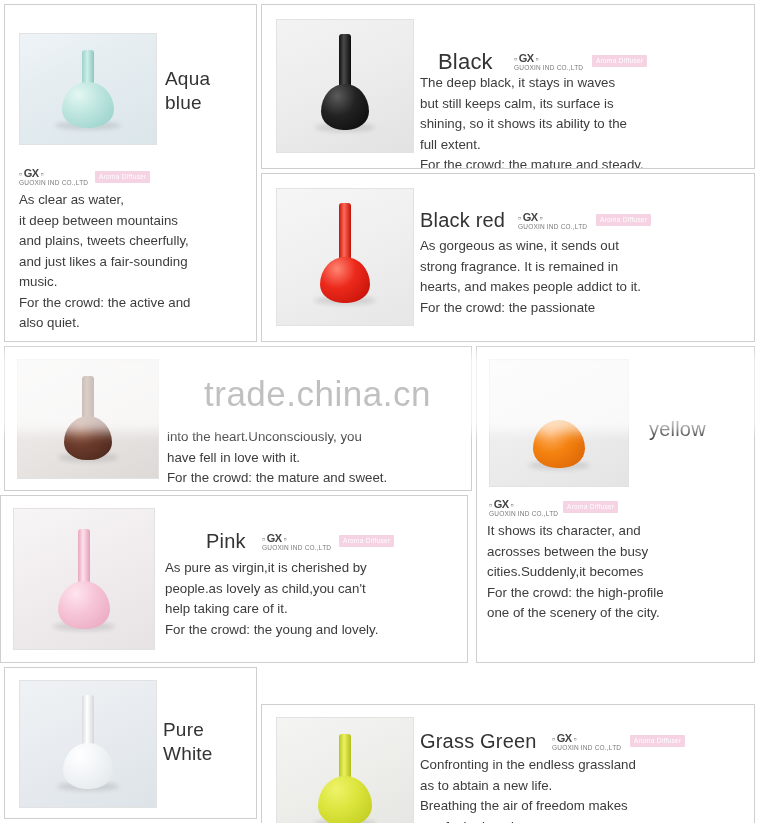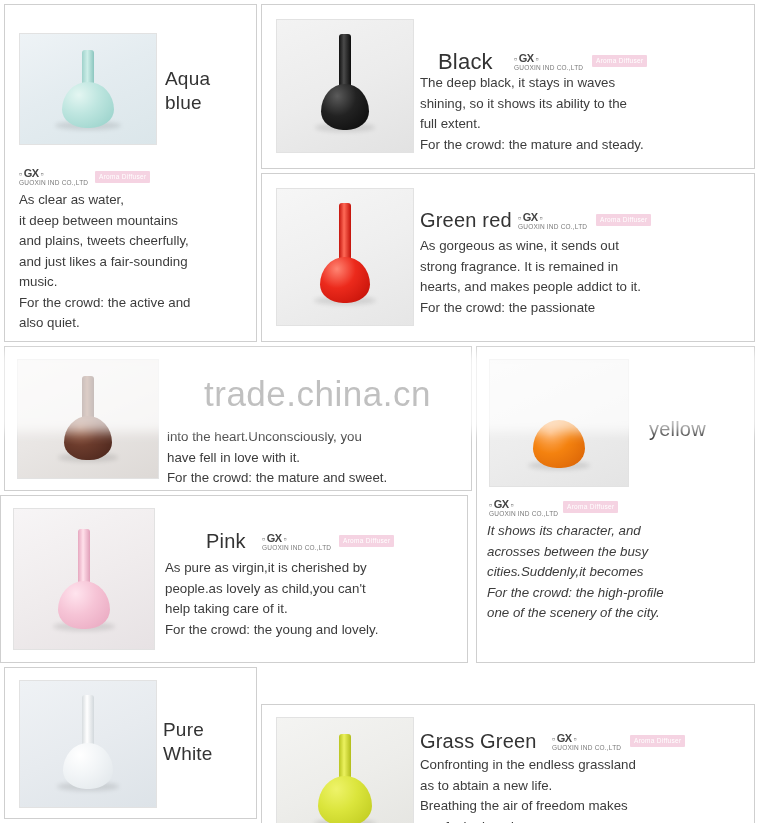--- a/index.html
+++ b/index.html
@@ -193,37 +193,38 @@
     <div class="title" style="left:176px; top:45px; font-size:22px;">Black</div>
     <div class="logo" style="left:252px; top:48px;">
       <div>
         <div class="mark">▫ <b>GX</b> ▫</div>
         <div class="sub">GUOXIN IND CO.,LTD</div>
       </div>
     </div>
     <div class="pinkstamp" style="left:330px; top:50px;">Aroma Diffuser</div>
     <div class="desc" style="left:158px; top:68px; width:330px;">
       <div>The deep black, it stays in waves</div>
+      <div>but still keeps calm, its surface is</div>
       <div>shining, so it shows its ability to the</div>
       <div>full extent.</div>
       <div>For the crowd: the mature and steady.</div>
     </div>
   </div>
 
   <div class="card" style="left:261px; top:173px; width:494px; height:169px;">
     <div class="photo" style="left:14px; top:14px; width:138px; height:138px;">
       <div class="inner" style="background:linear-gradient(155deg,#f6f6f6 0%,#efefef 50%,#e6e6e6 100%);">
         <div class="shadow" style="bottom:20px; width:62px; height:9px;"></div>
         <div class="vase" style="bottom:22px; width:70px; height:100px;">
           <div class="neck" style="top:0; width:12px; height:58px; background:linear-gradient(90deg,#c4140c,#ff6a57 42%,#c21109);"></div>
           <div class="body" style="width:50px; height:46px; background:radial-gradient(ellipse at 34% 26%, #ff8573 0%, #ec2a1c 40%, #bd0d05 100%);"></div>
         </div>
       </div>
     </div>
-    <div class="title" style="left:158px; top:207px; font-size:20px; top:0; margin-top:0; left:158px; top:34px;">Green red</div>
+    <div class="title" style="left:158px; top:207px; font-size:20px; top:0; margin-top:0; left:158px; top:34px;">Black red</div>
     <div class="logo" style="left:256px; top:38px;">
       <div>
         <div class="mark">▫ <b>GX</b> ▫</div>
         <div class="sub">GUOXIN IND CO.,LTD</div>
       </div>
     </div>
     <div class="pinkstamp" style="left:334px; top:40px;">Aroma Diffuser</div>
     <div class="desc" style="left:158px; top:62px; width:330px;">
       <div>As gorgeous as wine, it sends out</div>
       <div>strong fragrance. It is remained in</div>
@@ -260,21 +261,21 @@
       </div>
     </div>
     <div class="title" style="left:172px; top:70px; font-size:20px;">yellow</div>
     <div class="logo" style="left:12px; top:152px;">
       <div>
         <div class="mark">▫ <b>GX</b> ▫</div>
         <div class="sub">GUOXIN IND CO.,LTD</div>
       </div>
     </div>
     <div class="pinkstamp" style="left:86px; top:154px;">Aroma Diffuser</div>
-    <div class="desc" style="left:10px; top:174px; width:268px;font-style:italic;">
+    <div class="desc" style="left:10px; top:174px; width:268px;">
       <div>It shows its character, and</div>
       <div>acrosses between the busy</div>
       <div>cities.Suddenly,it becomes</div>
       <div>For the crowd: the high-profile</div>
       <div>one of the scenery of the city.</div>
     </div>
   </div>
 
   <div class="card" style="left:0; top:495px; width:468px; height:168px;">
     <div class="photo" style="left:12px; top:12px; width:142px; height:142px;">

